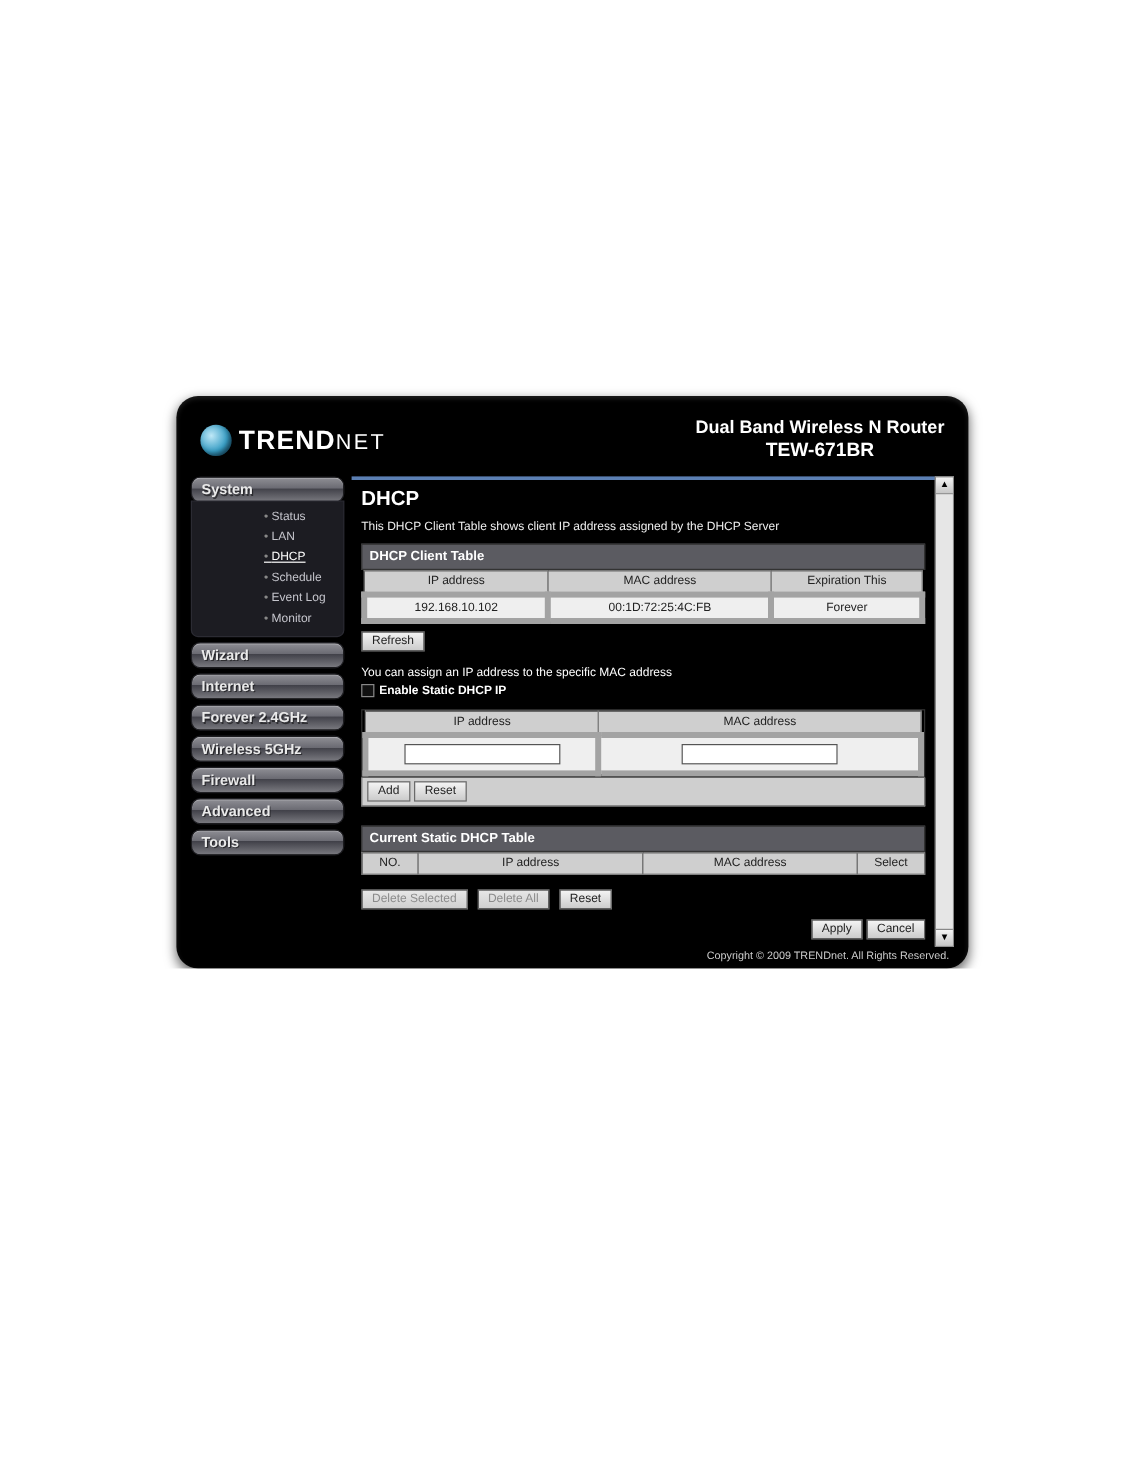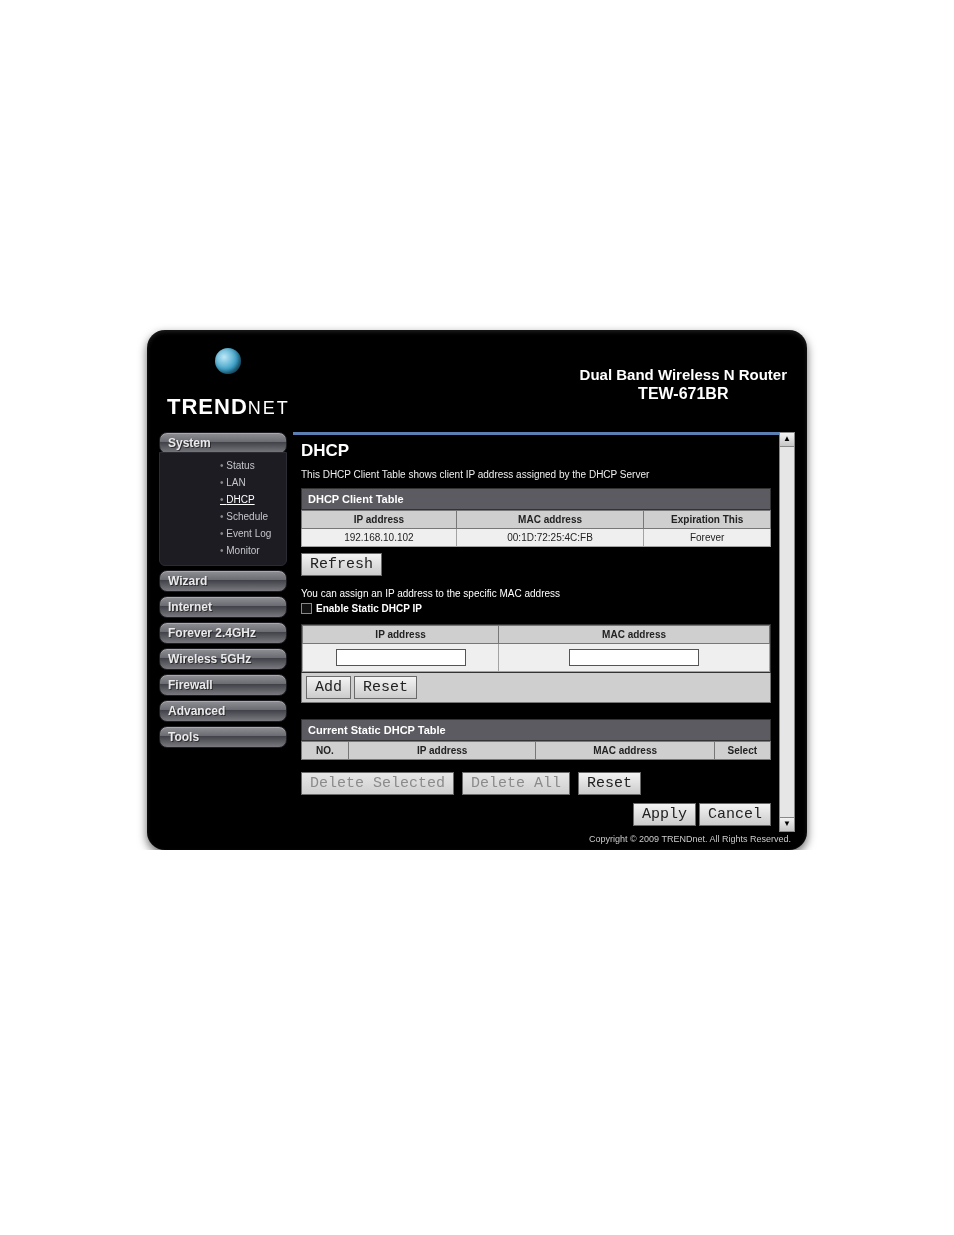--- a/index.html
+++ b/index.html
@@ -18,21 +18,21 @@
     padding: 10px 12px 6px 12px;
     box-shadow: inset 0 2px 4px rgba(255,255,255,0.12), 0 4px 10px rgba(0,0,0,0.6);
     position: relative;
   }
   .header {
     display: flex;
     align-items: center;
     justify-content: space-between;
     padding: 8px 8px 12px 8px;
   }
-  .logo-block { display: flex; align-items: center; gap: 20px; flex-direction: column; }
+  .logo-block { display: flex; align-items: center; gap: 6px; }
   .logo-icon {
     width: 26px; height: 26px; border-radius: 50%;
     background: radial-gradient(circle at 35% 35%, #bfe8f7, #3a9fc6 55%, #0c3c58);
     box-shadow: inset -2px -2px 4px rgba(0,0,0,0.4), 0 0 2px #000;
   }
   .logo-text {
     color: #fff;
     font-size: 22px;
     font-weight: bold;
     letter-spacing: 1px;
@@ -118,45 +118,44 @@
   table.grid {
     width: 100%;
     border-collapse: collapse;
     font-size: 10px;
     color: #222;
   }
   table.grid th {
     background: #cfcfcf;
     border: 1px solid #777;
     padding: 3px 4px;
-    font-weight: bold;
+    font-weight: normal;
     text-align: center;
   }
   table.grid td {
     background: #efefef;
-    border: 1px solid #a3a3a3;
+    border: 5px solid #a3a3a3;
     padding: 3px 4px;
     text-align: center;
   }
   table.entry td { padding: 5px 4px; }
   table.entry input[type=text] {
     width: 130px;
     border: 1px solid #555;
     background: #fff;
     height: 17px;
     font-size: 10px;
   }
   .btn {
     background: linear-gradient(#f4f4f4,#cbcbcb);
     border: 1px solid #6a6a6a;
-    font-size: 15px;
+    font-size: 10px;
     padding: 2px 8px;
     cursor: pointer;
     color: #222;
-    font-family: Liberation Mono, monospace;
   }
   .btn[disabled] {
     color: #8b8b8b;
     background: linear-gradient(#e7e7e7,#cfcfcf);
     cursor: default;
   }
   .row-gap { margin-top: 6px; }
   .small-note { font-size: 10px; margin-top: 12px; }
   .check-row { display:flex; align-items:center; gap:4px; margin-top:4px; font-size:10px; font-weight:bold; color:#fff; }
   .fake-check {

